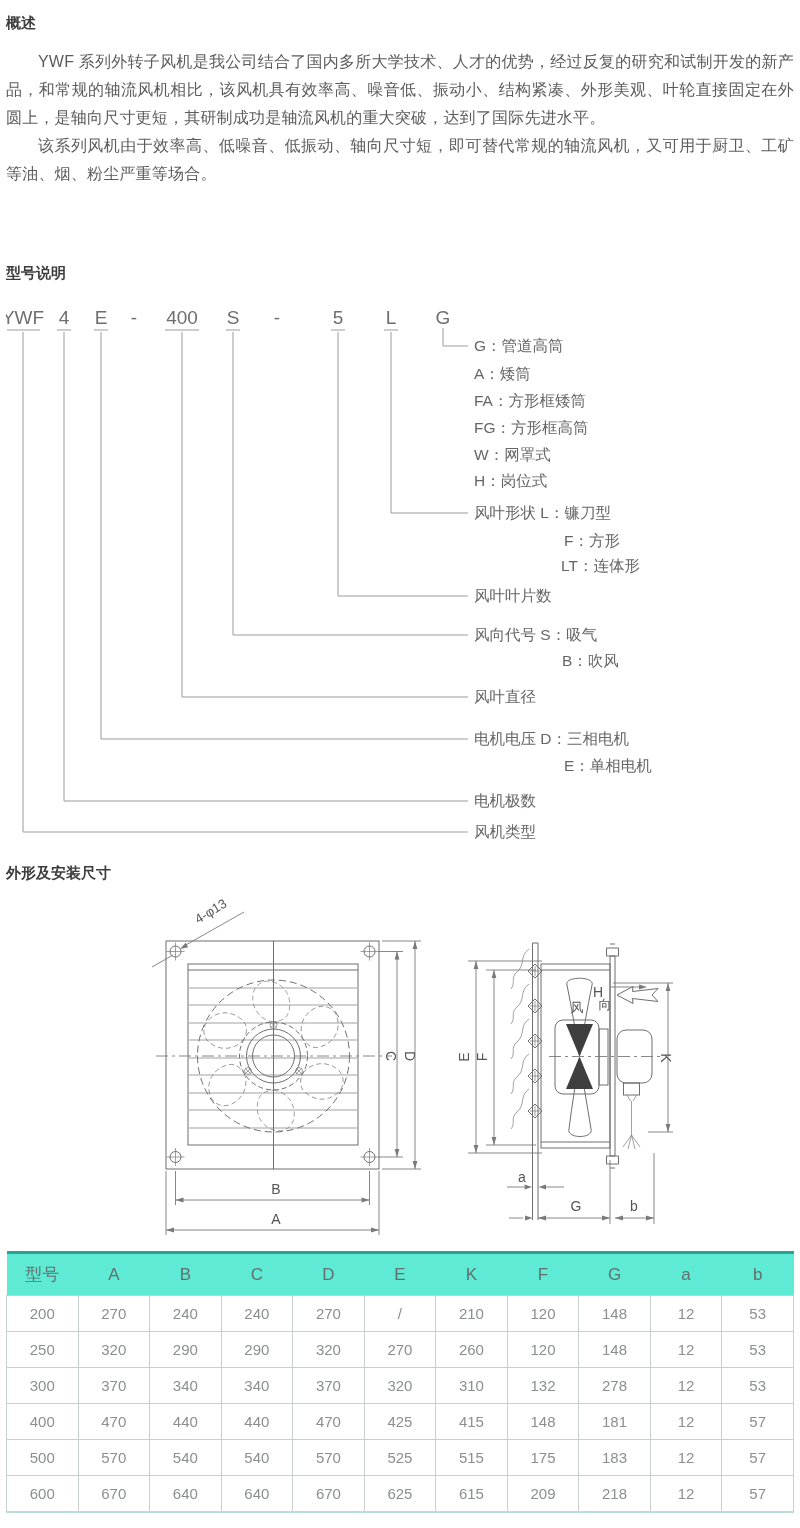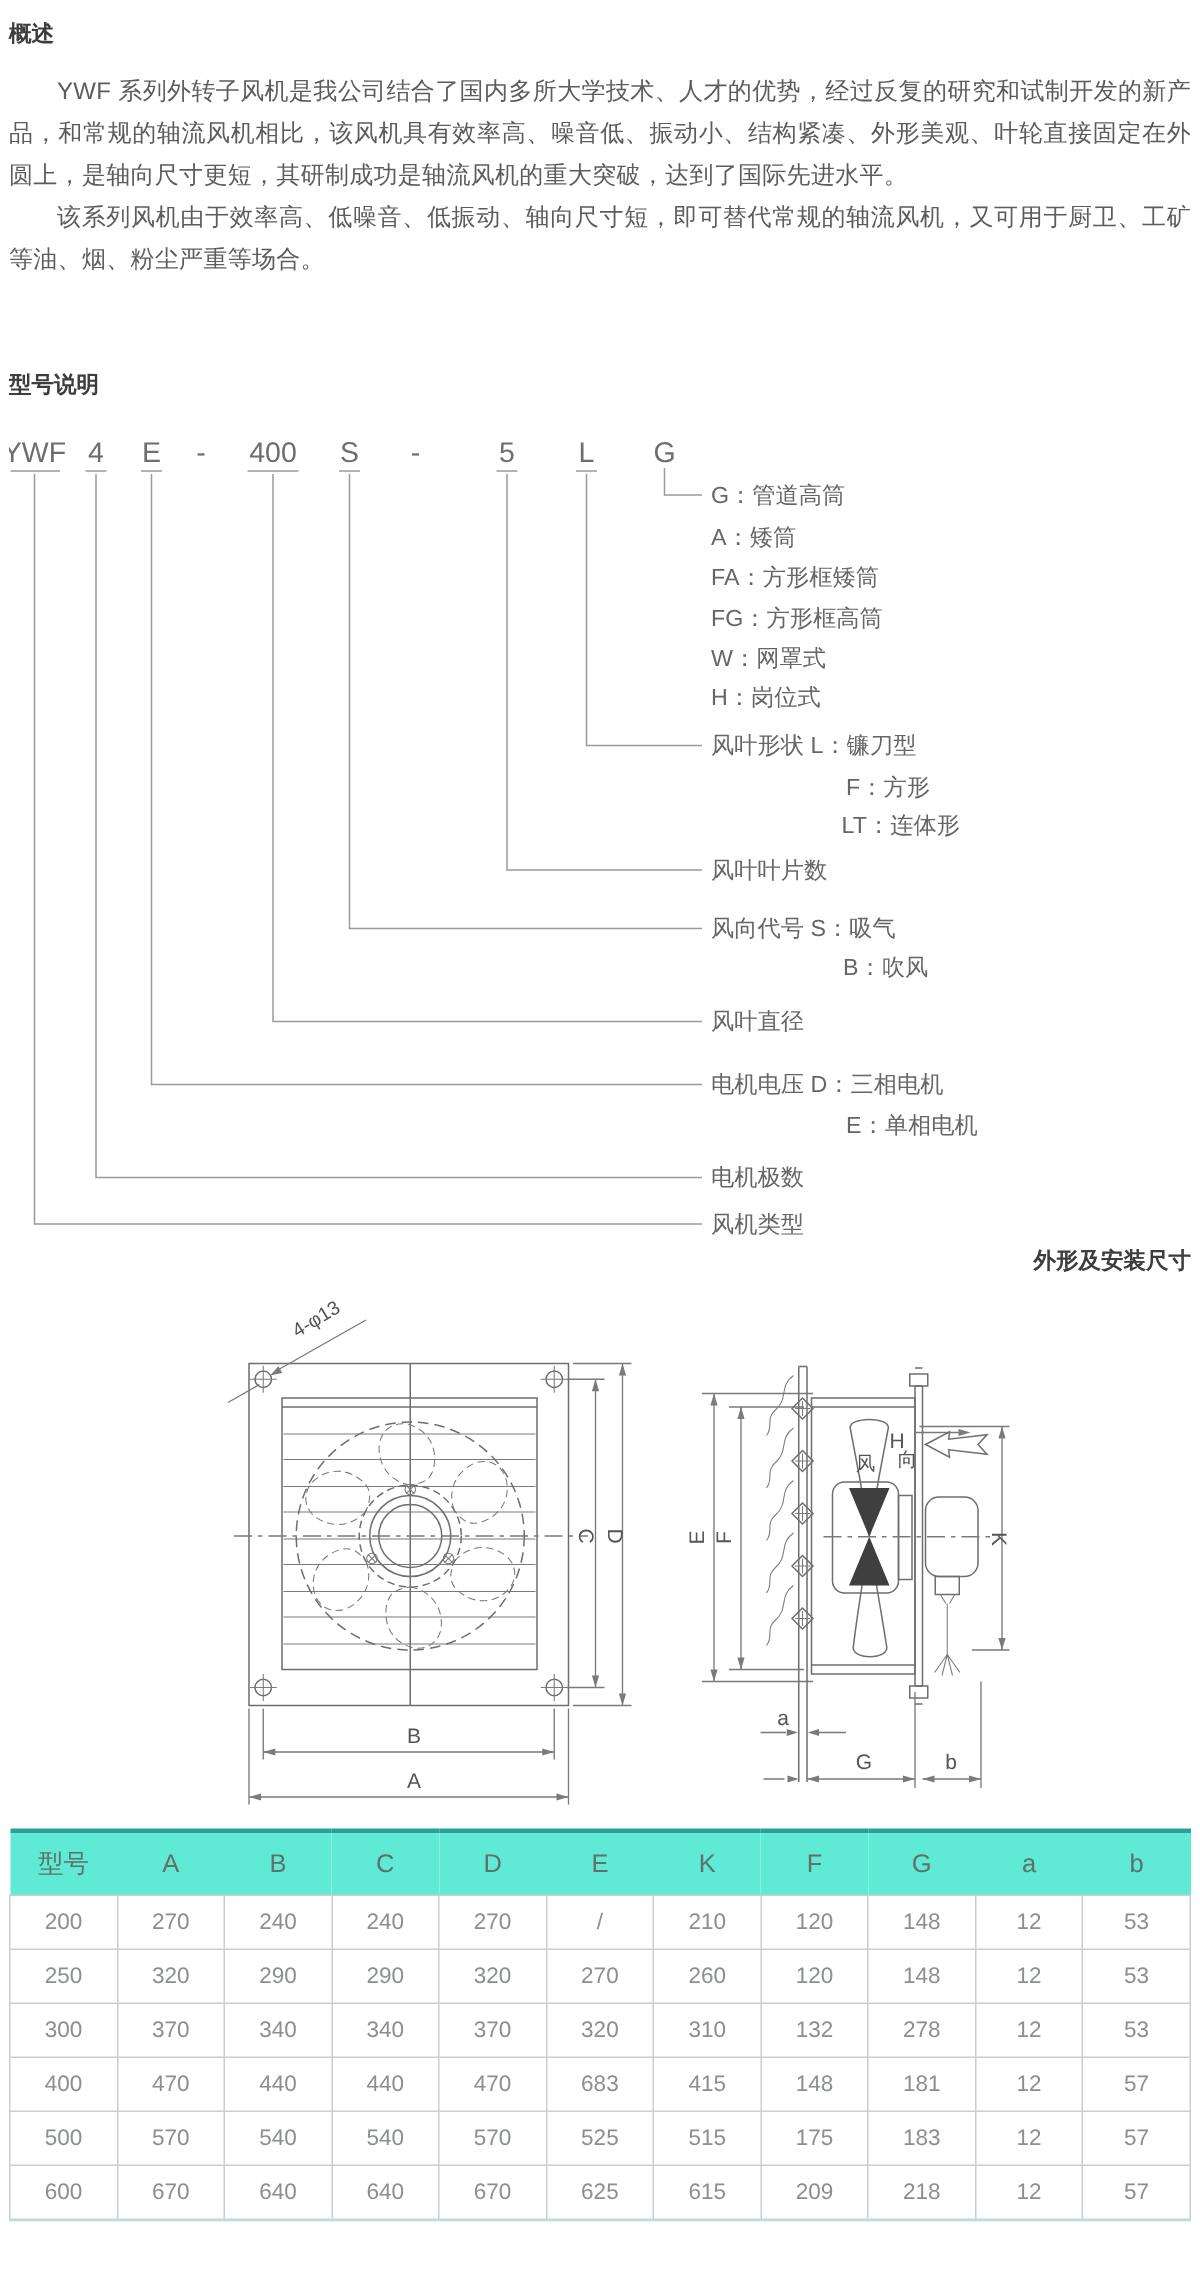--- a/index.html
+++ b/index.html
@@ -1,21 +1,21 @@
 <!DOCTYPE html>
 <html><head>
 <meta charset="utf-8">
 <style>
   html,body{margin:0;padding:0;background:#ffffff;}
   body{width:800px;box-sizing:border-box;padding:8px 6px 0 6px;
        font-family:"Liberation Sans",sans-serif;color:#5a5a5a;}
   .sec-title{font-size:15px;color:#3d3d3d;font-weight:bold;margin:0;line-height:26px;}
   #overview-title{margin:2px 0 12px 0;}
-  #model-title{margin-top:56px;}
-  #dims-title{margin-top:2px;text-align:right;}
+  #model-title{margin-top:72px;}
+  #dims-title{margin-top:18px;}
   .body-text{font-size:16px;line-height:28px;color:#5c5c5c;margin:0;
              text-align:justify;text-indent:2em;letter-spacing:0.2px;}
   svg{display:block;}
   .model-svg{margin-top:8px;}
   .draw-svg{margin-top:12px;}
   
   .ln{stroke:#9b9b9b;stroke-width:1;fill:none;}
   .dr{stroke:#6e6e6e;stroke-width:1;fill:none;}
   .thin{stroke:#7a7a7a;stroke-width:0.7;fill:none;}
   .dim{stroke:#7a7a7a;stroke-width:0.9;fill:none;}
@@ -340,21 +340,21 @@
         <td>53</td>
       </tr>
 
 
       <tr>
         <td>400</td>
         <td>470</td>
         <td>440</td>
         <td>440</td>
         <td>470</td>
-        <td>683</td>
+        <td>425</td>
         <td>415</td>
         <td>148</td>
         <td>181</td>
         <td>12</td>
         <td>57</td>
       </tr>
 
       <tr>
         <td>500</td>
         <td>570</td>

